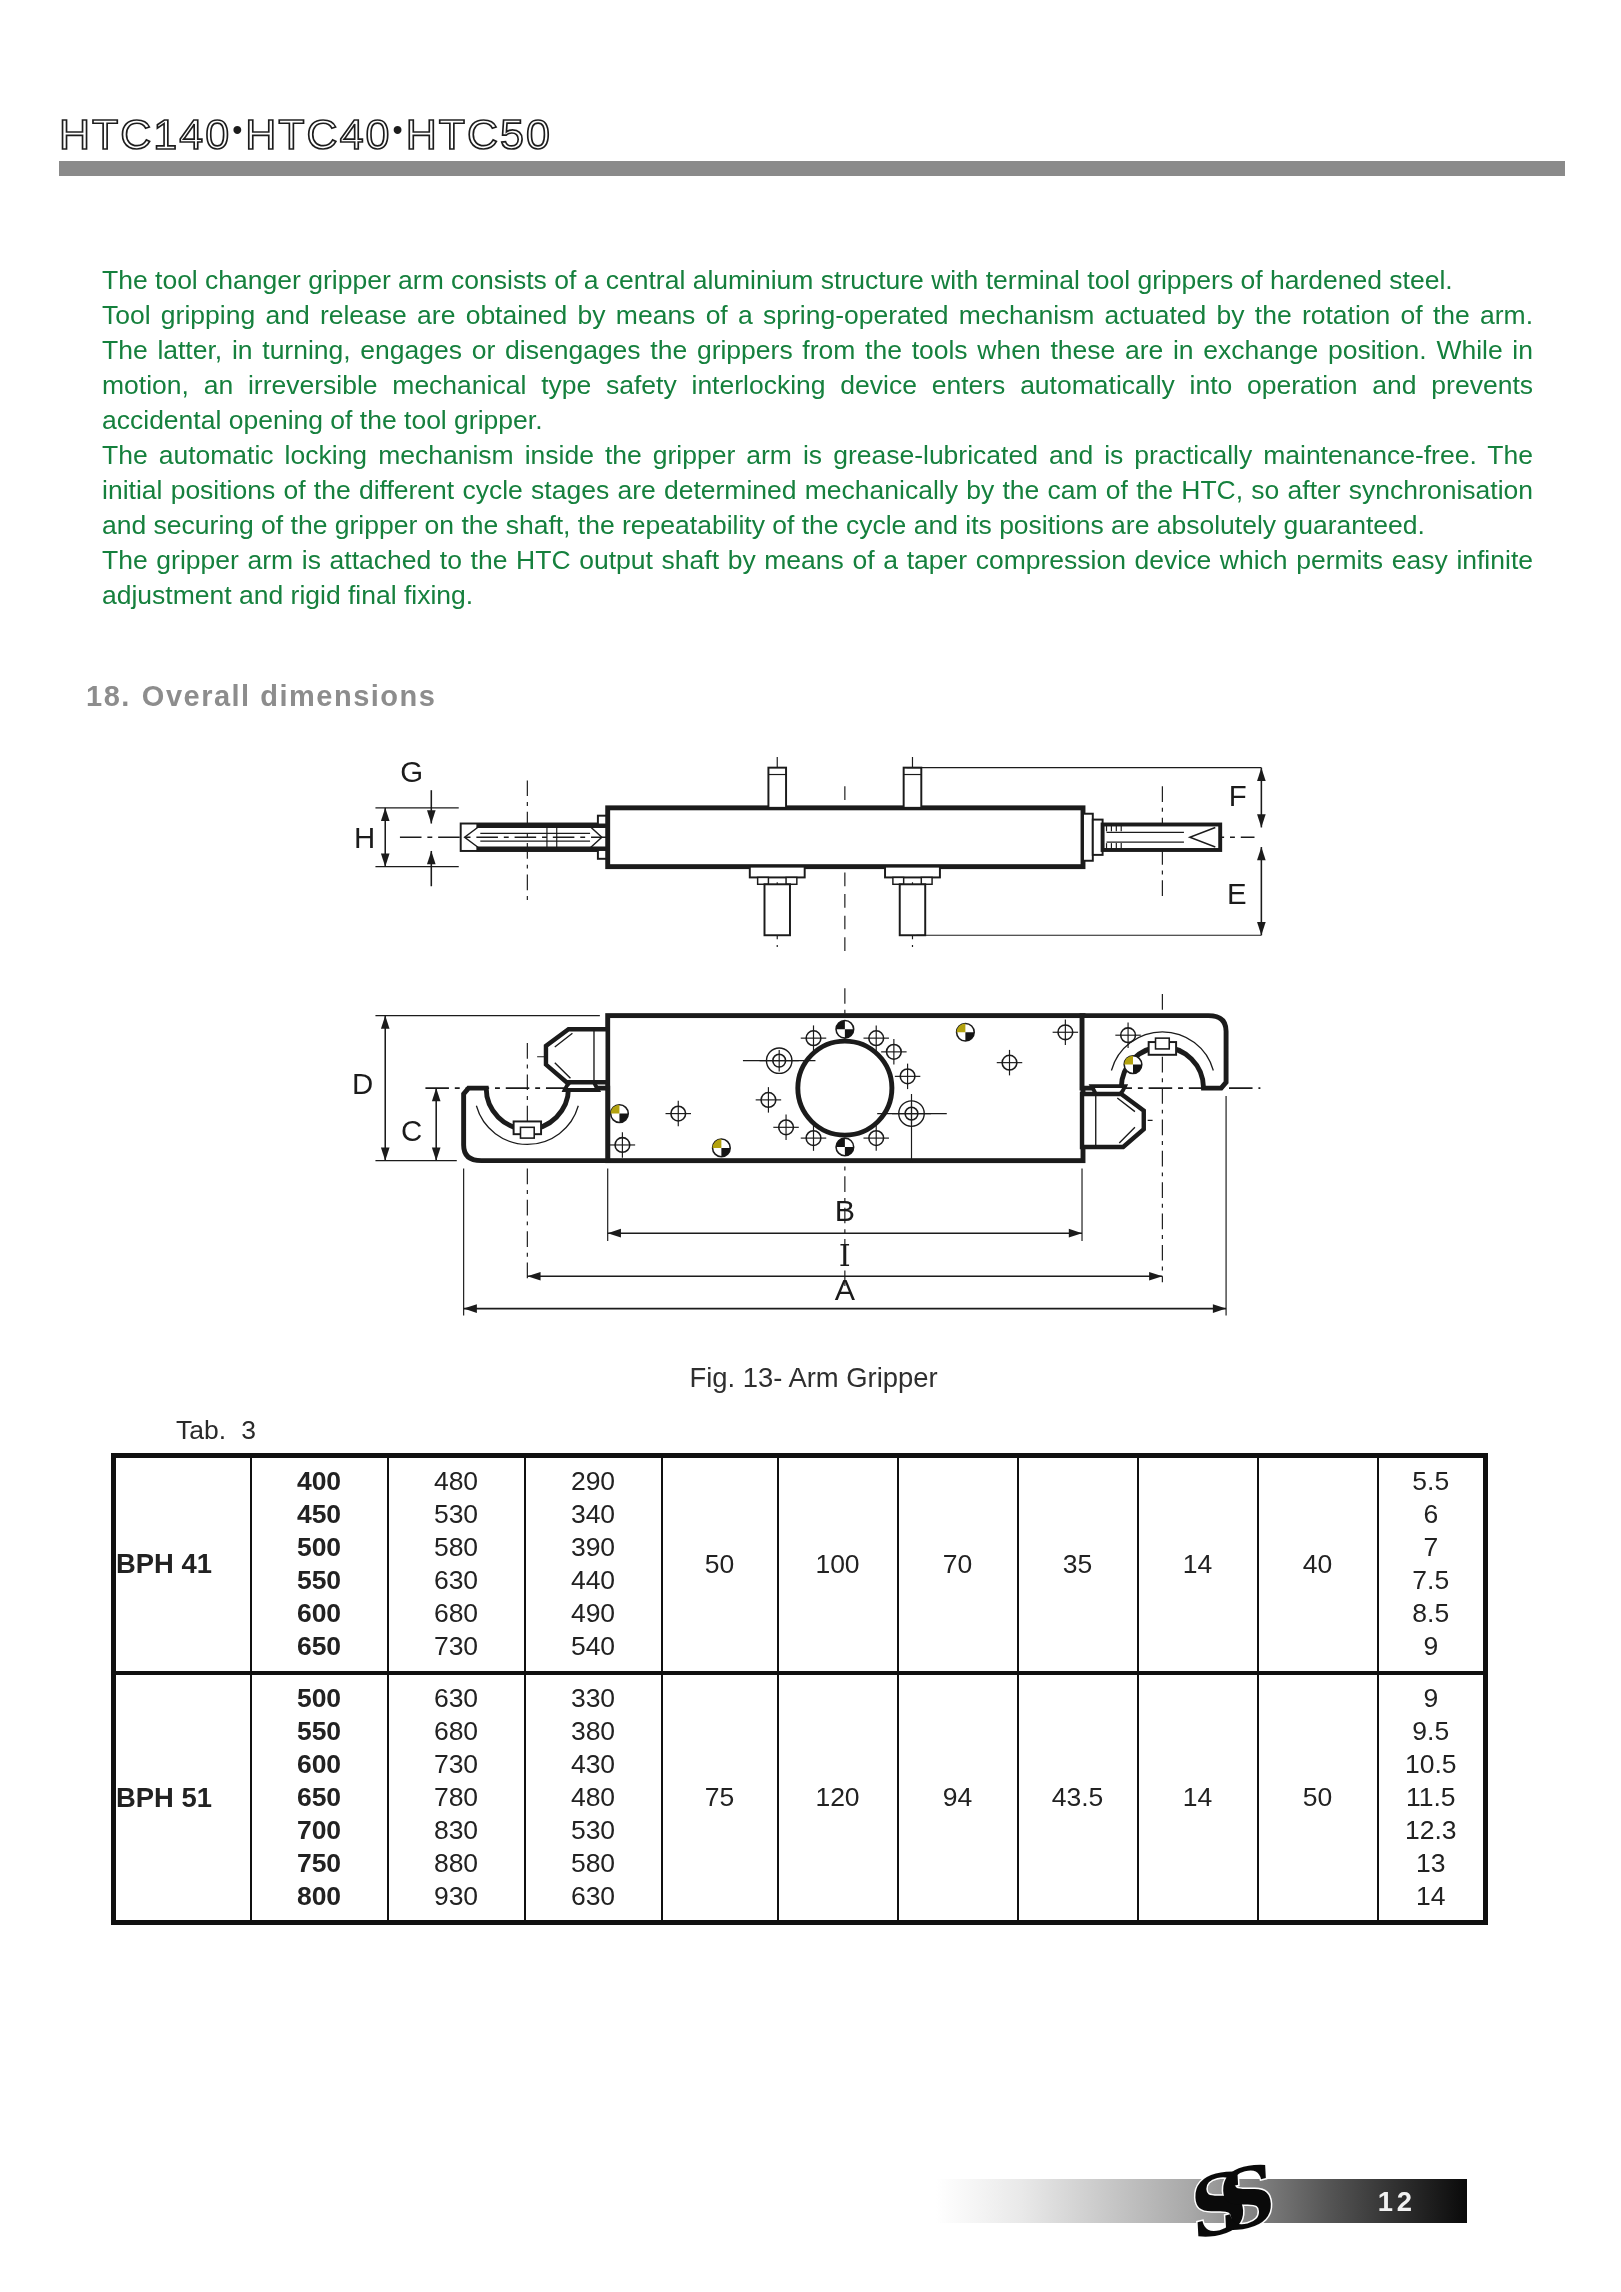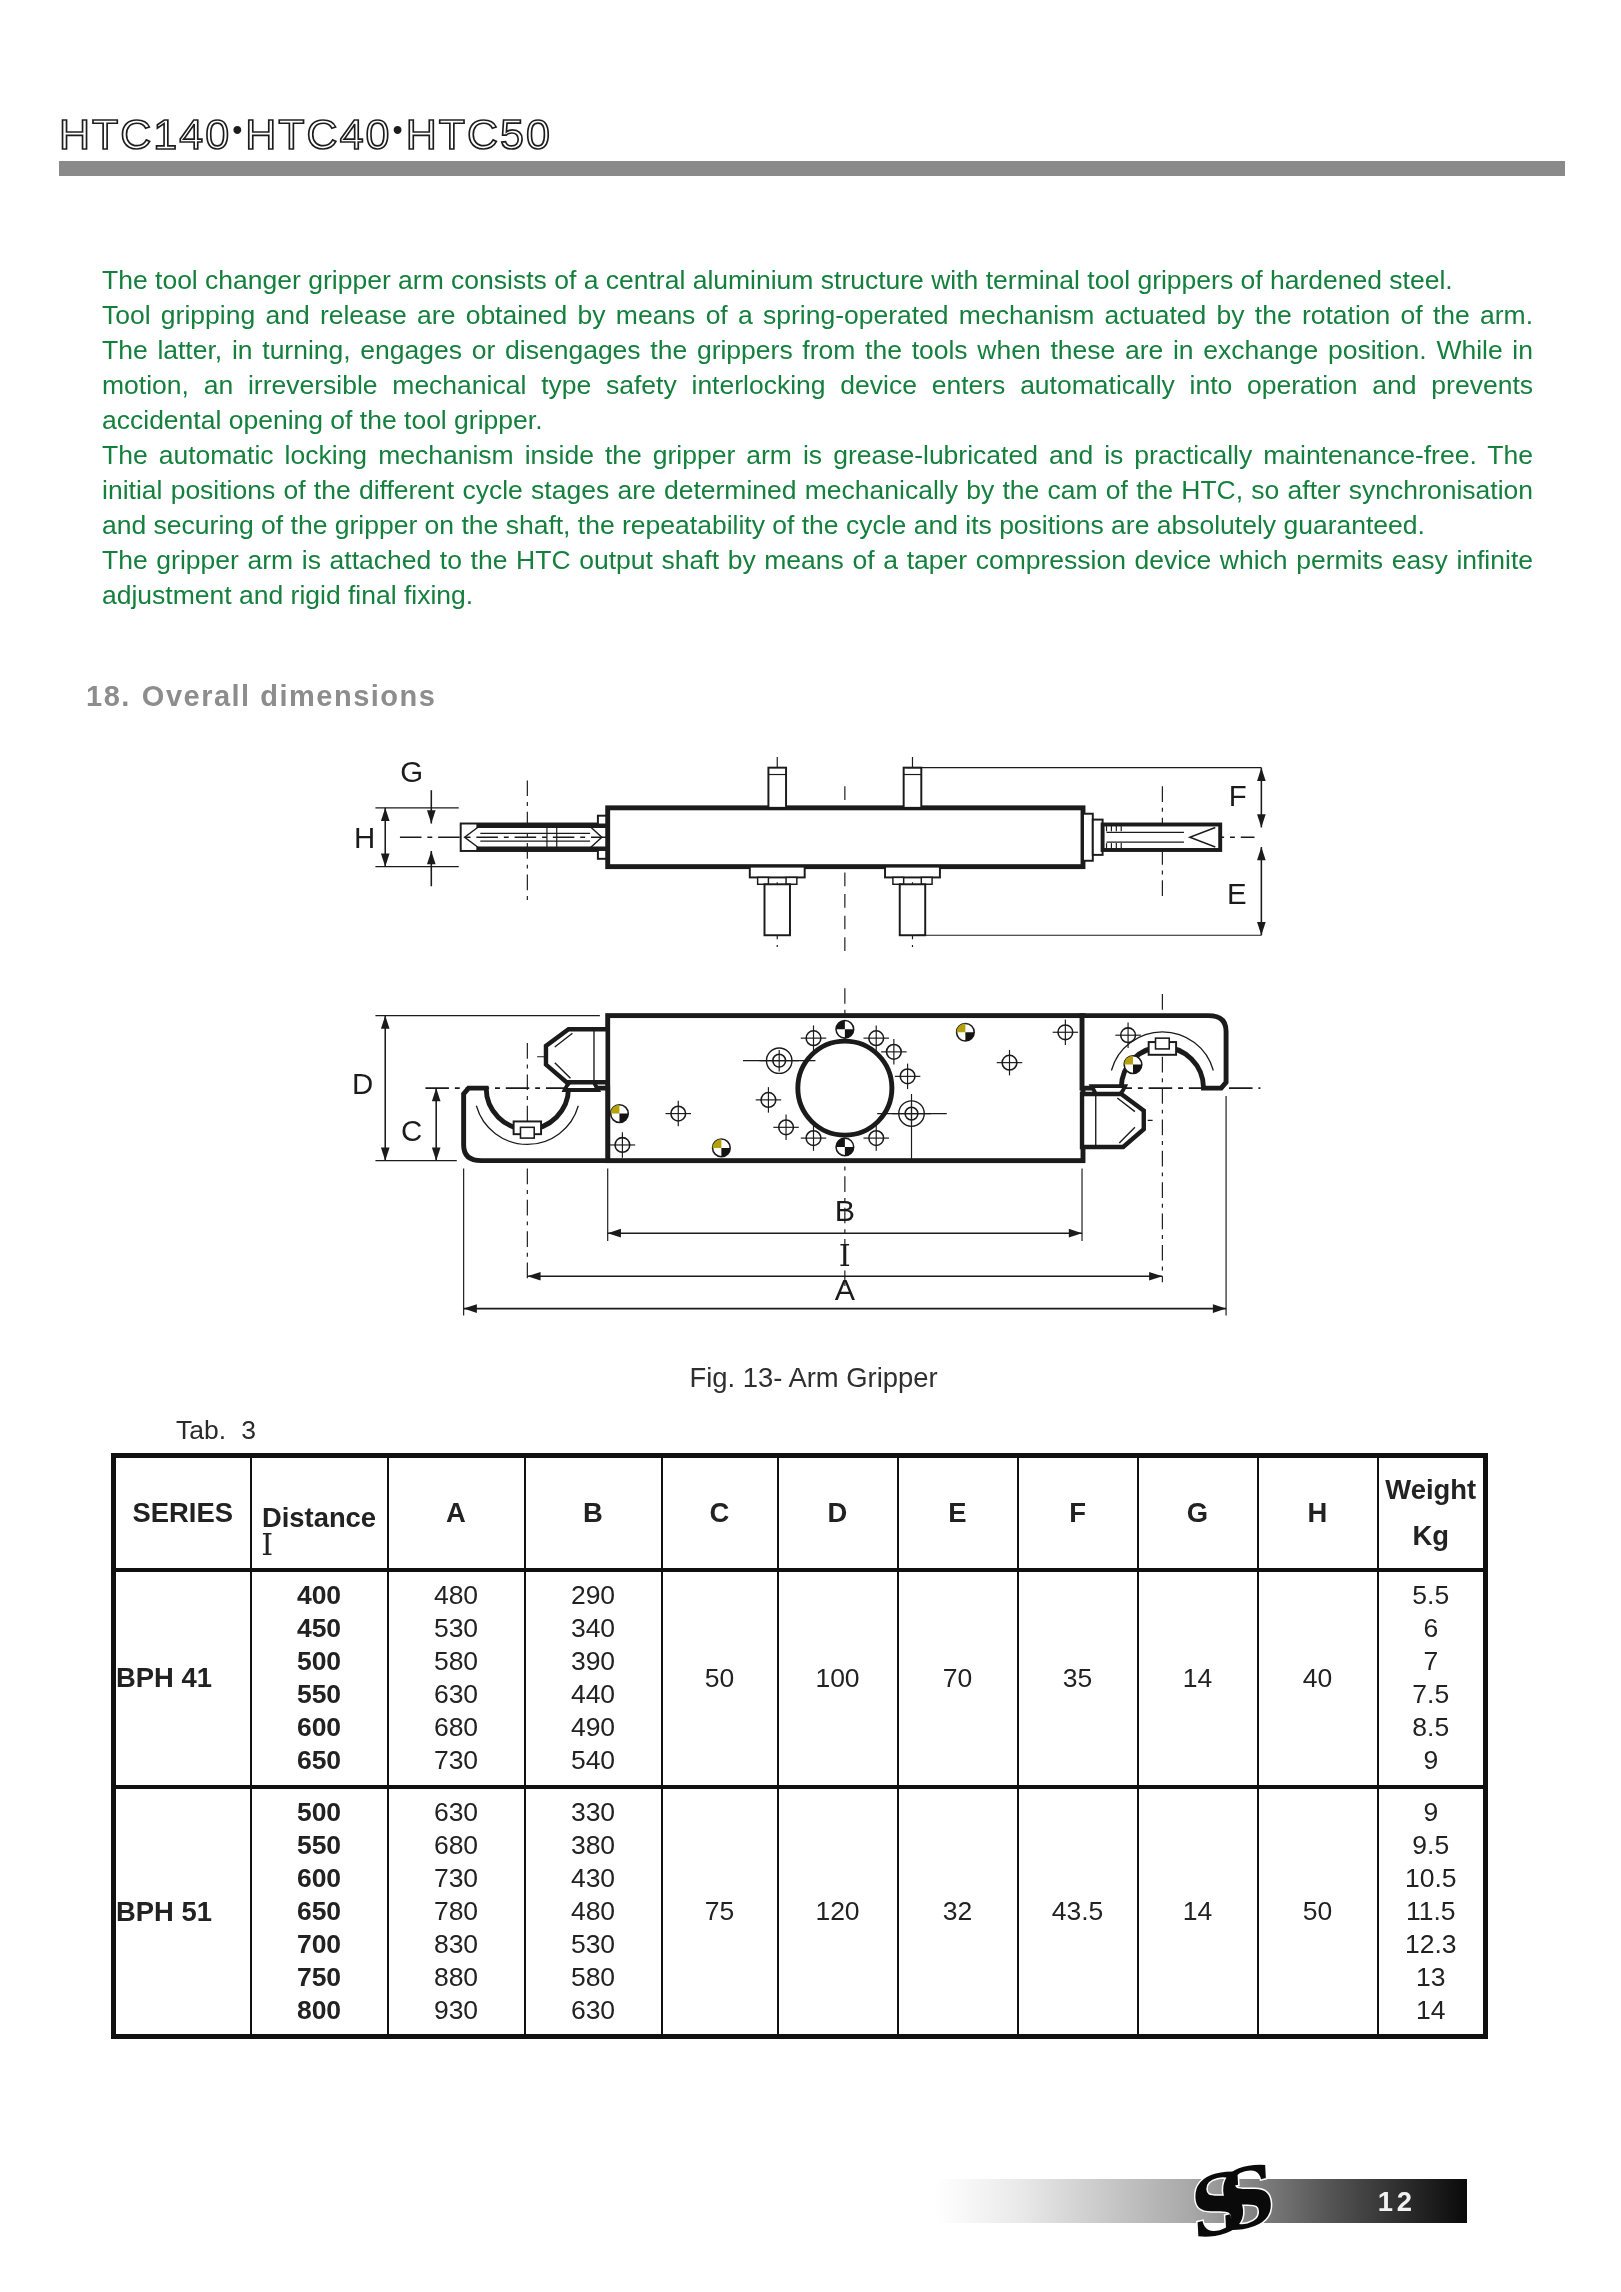--- a/index.html
+++ b/index.html
@@ -301,41 +301,20 @@
         <col style="width:137px">
       <col style="width:116px">
         <col style="width:120px">
         <col style="width:120px">
         <col style="width:120px">
       <col style="width:120px">
         <col style="width:120px">
         <col style="width:108px">
     </colgroup>
     <tbody>
-        <tr class="header-row">
-      <th>SERIES</th>
-      <th class="th-distance">
-        <div class="dist-word">Distance</div>
-        <div class="dist-sym">I</div>
-      </th>
-      <th>A</th>
-      <th>B</th>
-      <th>C</th>
-      <th>D</th>
-      <th>E</th>
-      <th>F</th>
-      <th>G</th>
-      <th>H</th>
-      <th class="th-weight">
-        <div class="wcol">
-          <div>Weight</div>
-          <div>Kg</div>
-        </div>
-      </th>
-    </tr>
     <tr class="group">
       <td class="series-cell">BPH 41</td>
       <td class="stack bold">
             <div class="lines">400
 450
 500
 550
 600
 650</div>
           </td>
@@ -394,21 +373,21 @@
             <div class="lines">330
 380
 430
 480
 530
 580
 630</div>
           </td>
       <td class="single">75</td>
       <td class="single">120</td>
-      <td class="single">32</td>
+      <td class="single">94</td>
       <td class="single">43.5</td>
       <td class="single">14</td>
       <td class="single">50</td>
       <td class="stack">
             <div class="lines">9
 9.5
 10.5
 11.5
 12.3
 13

